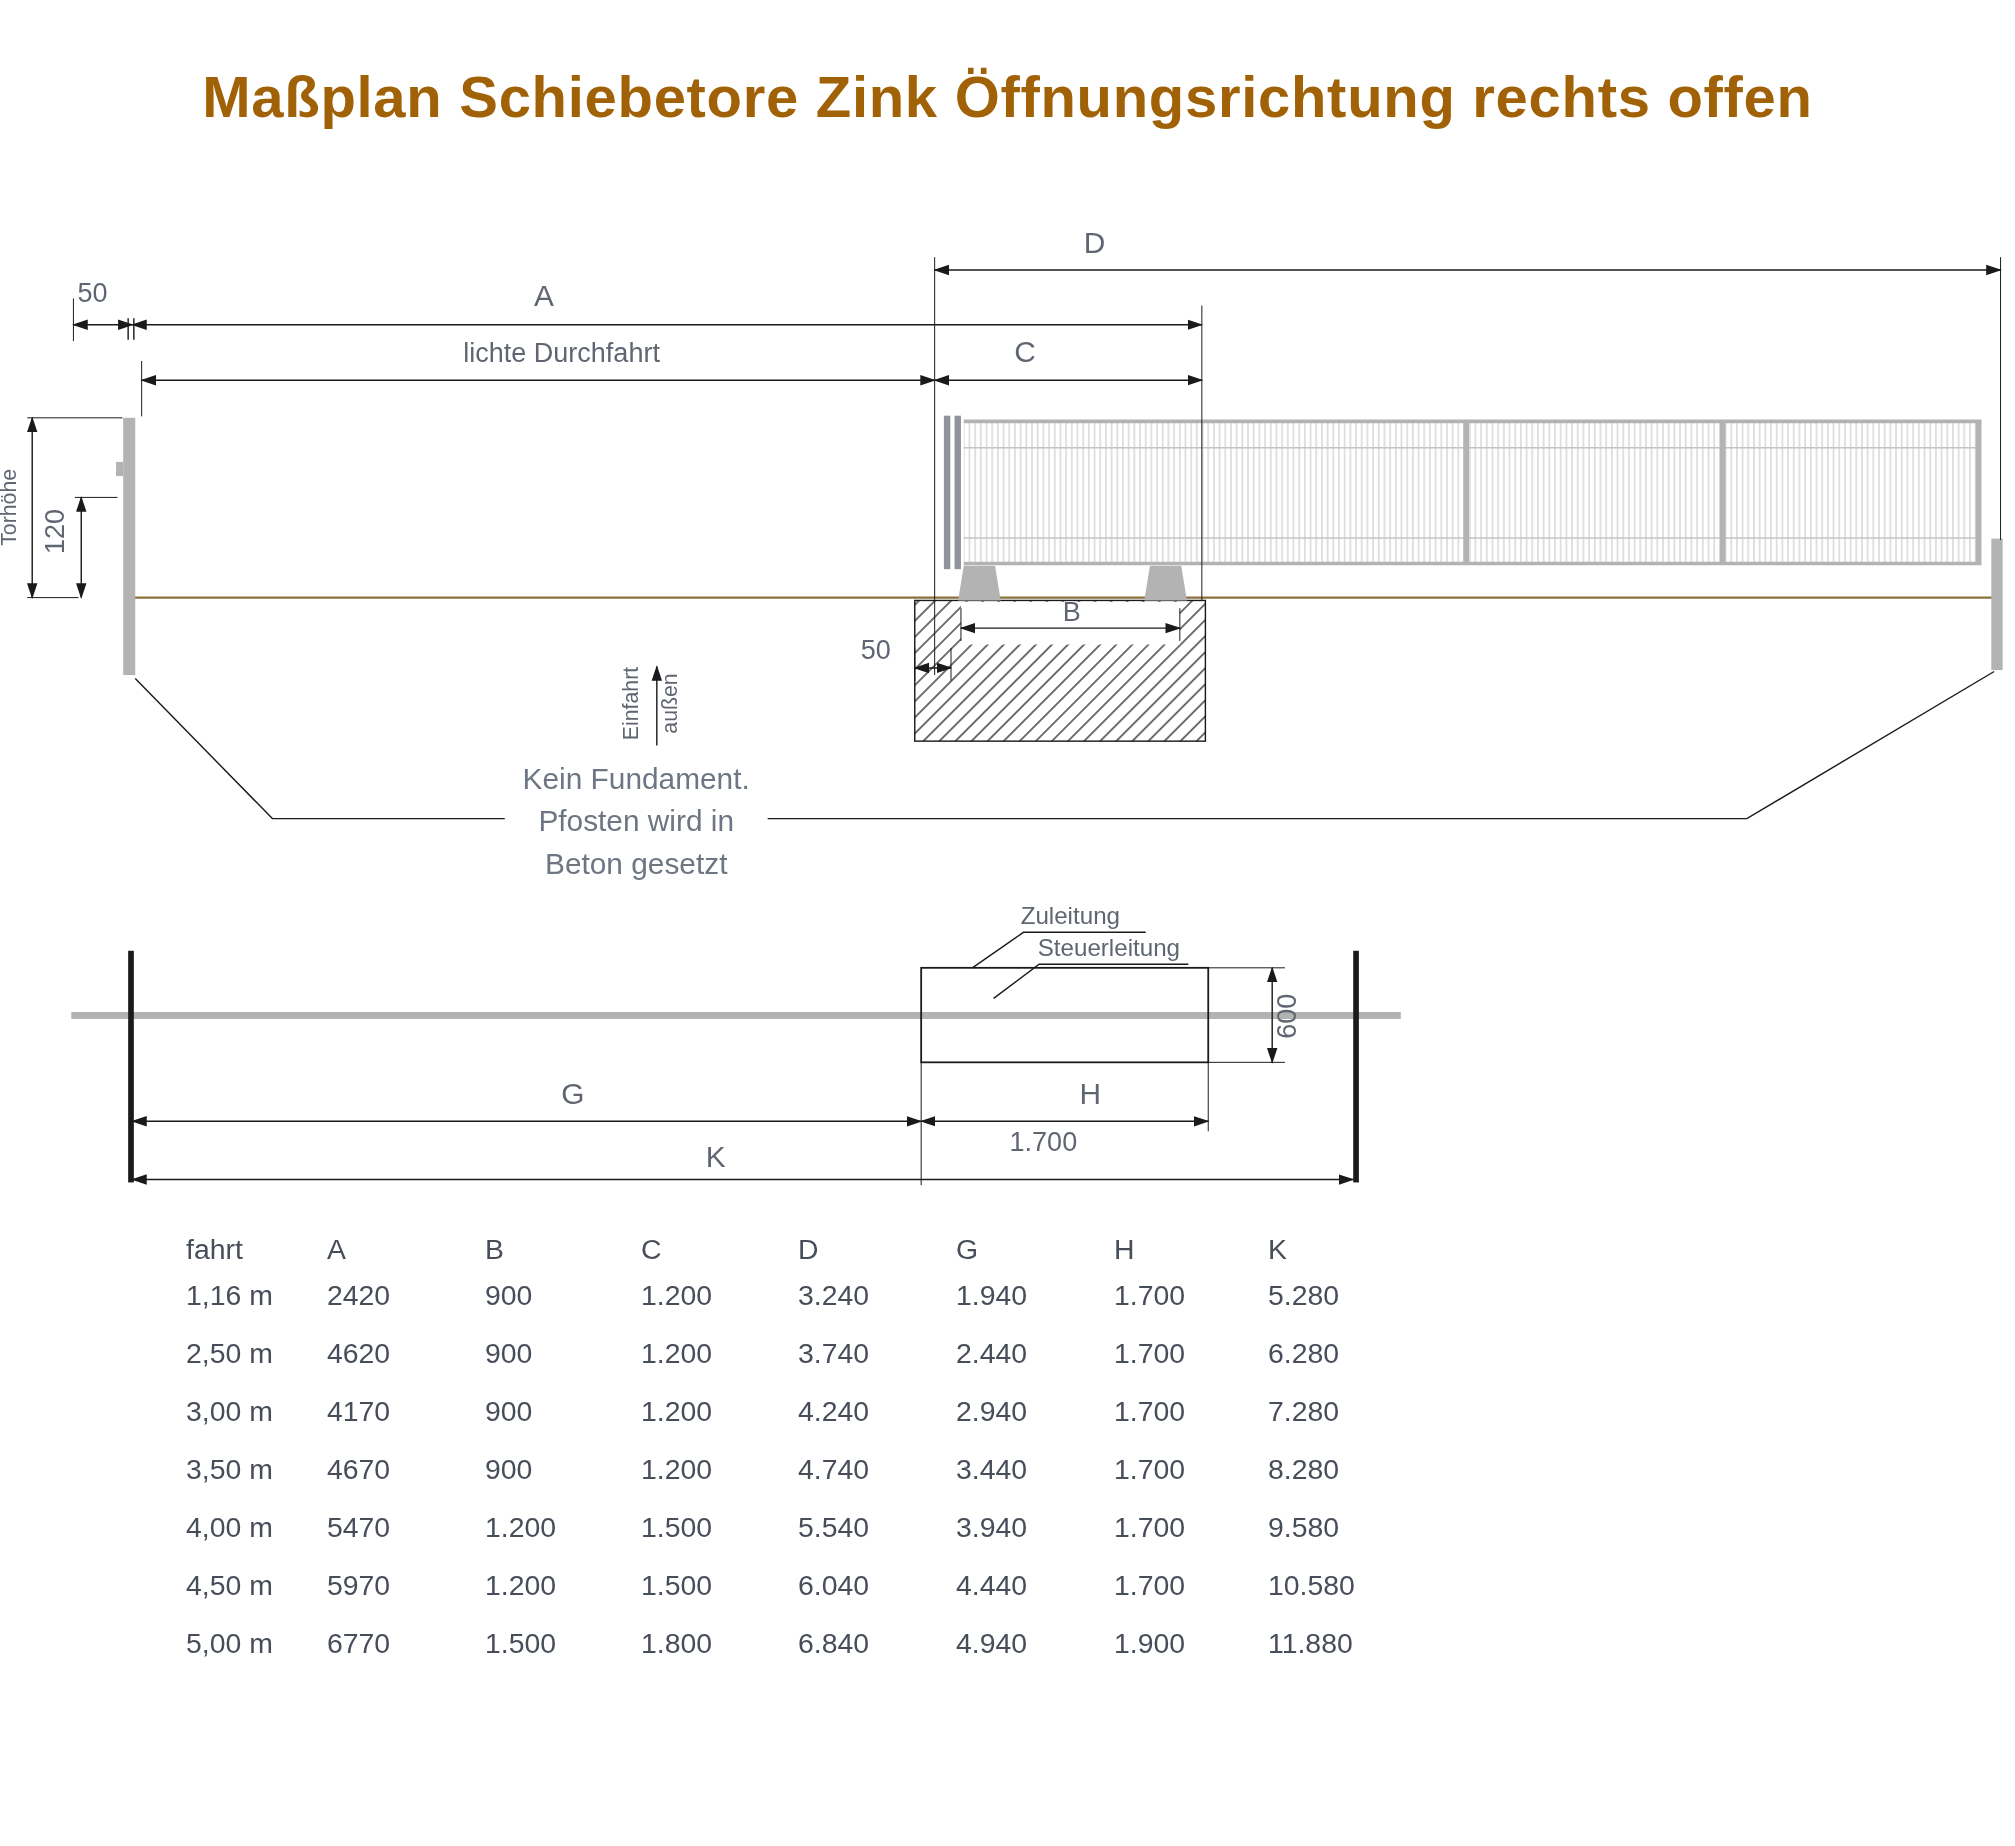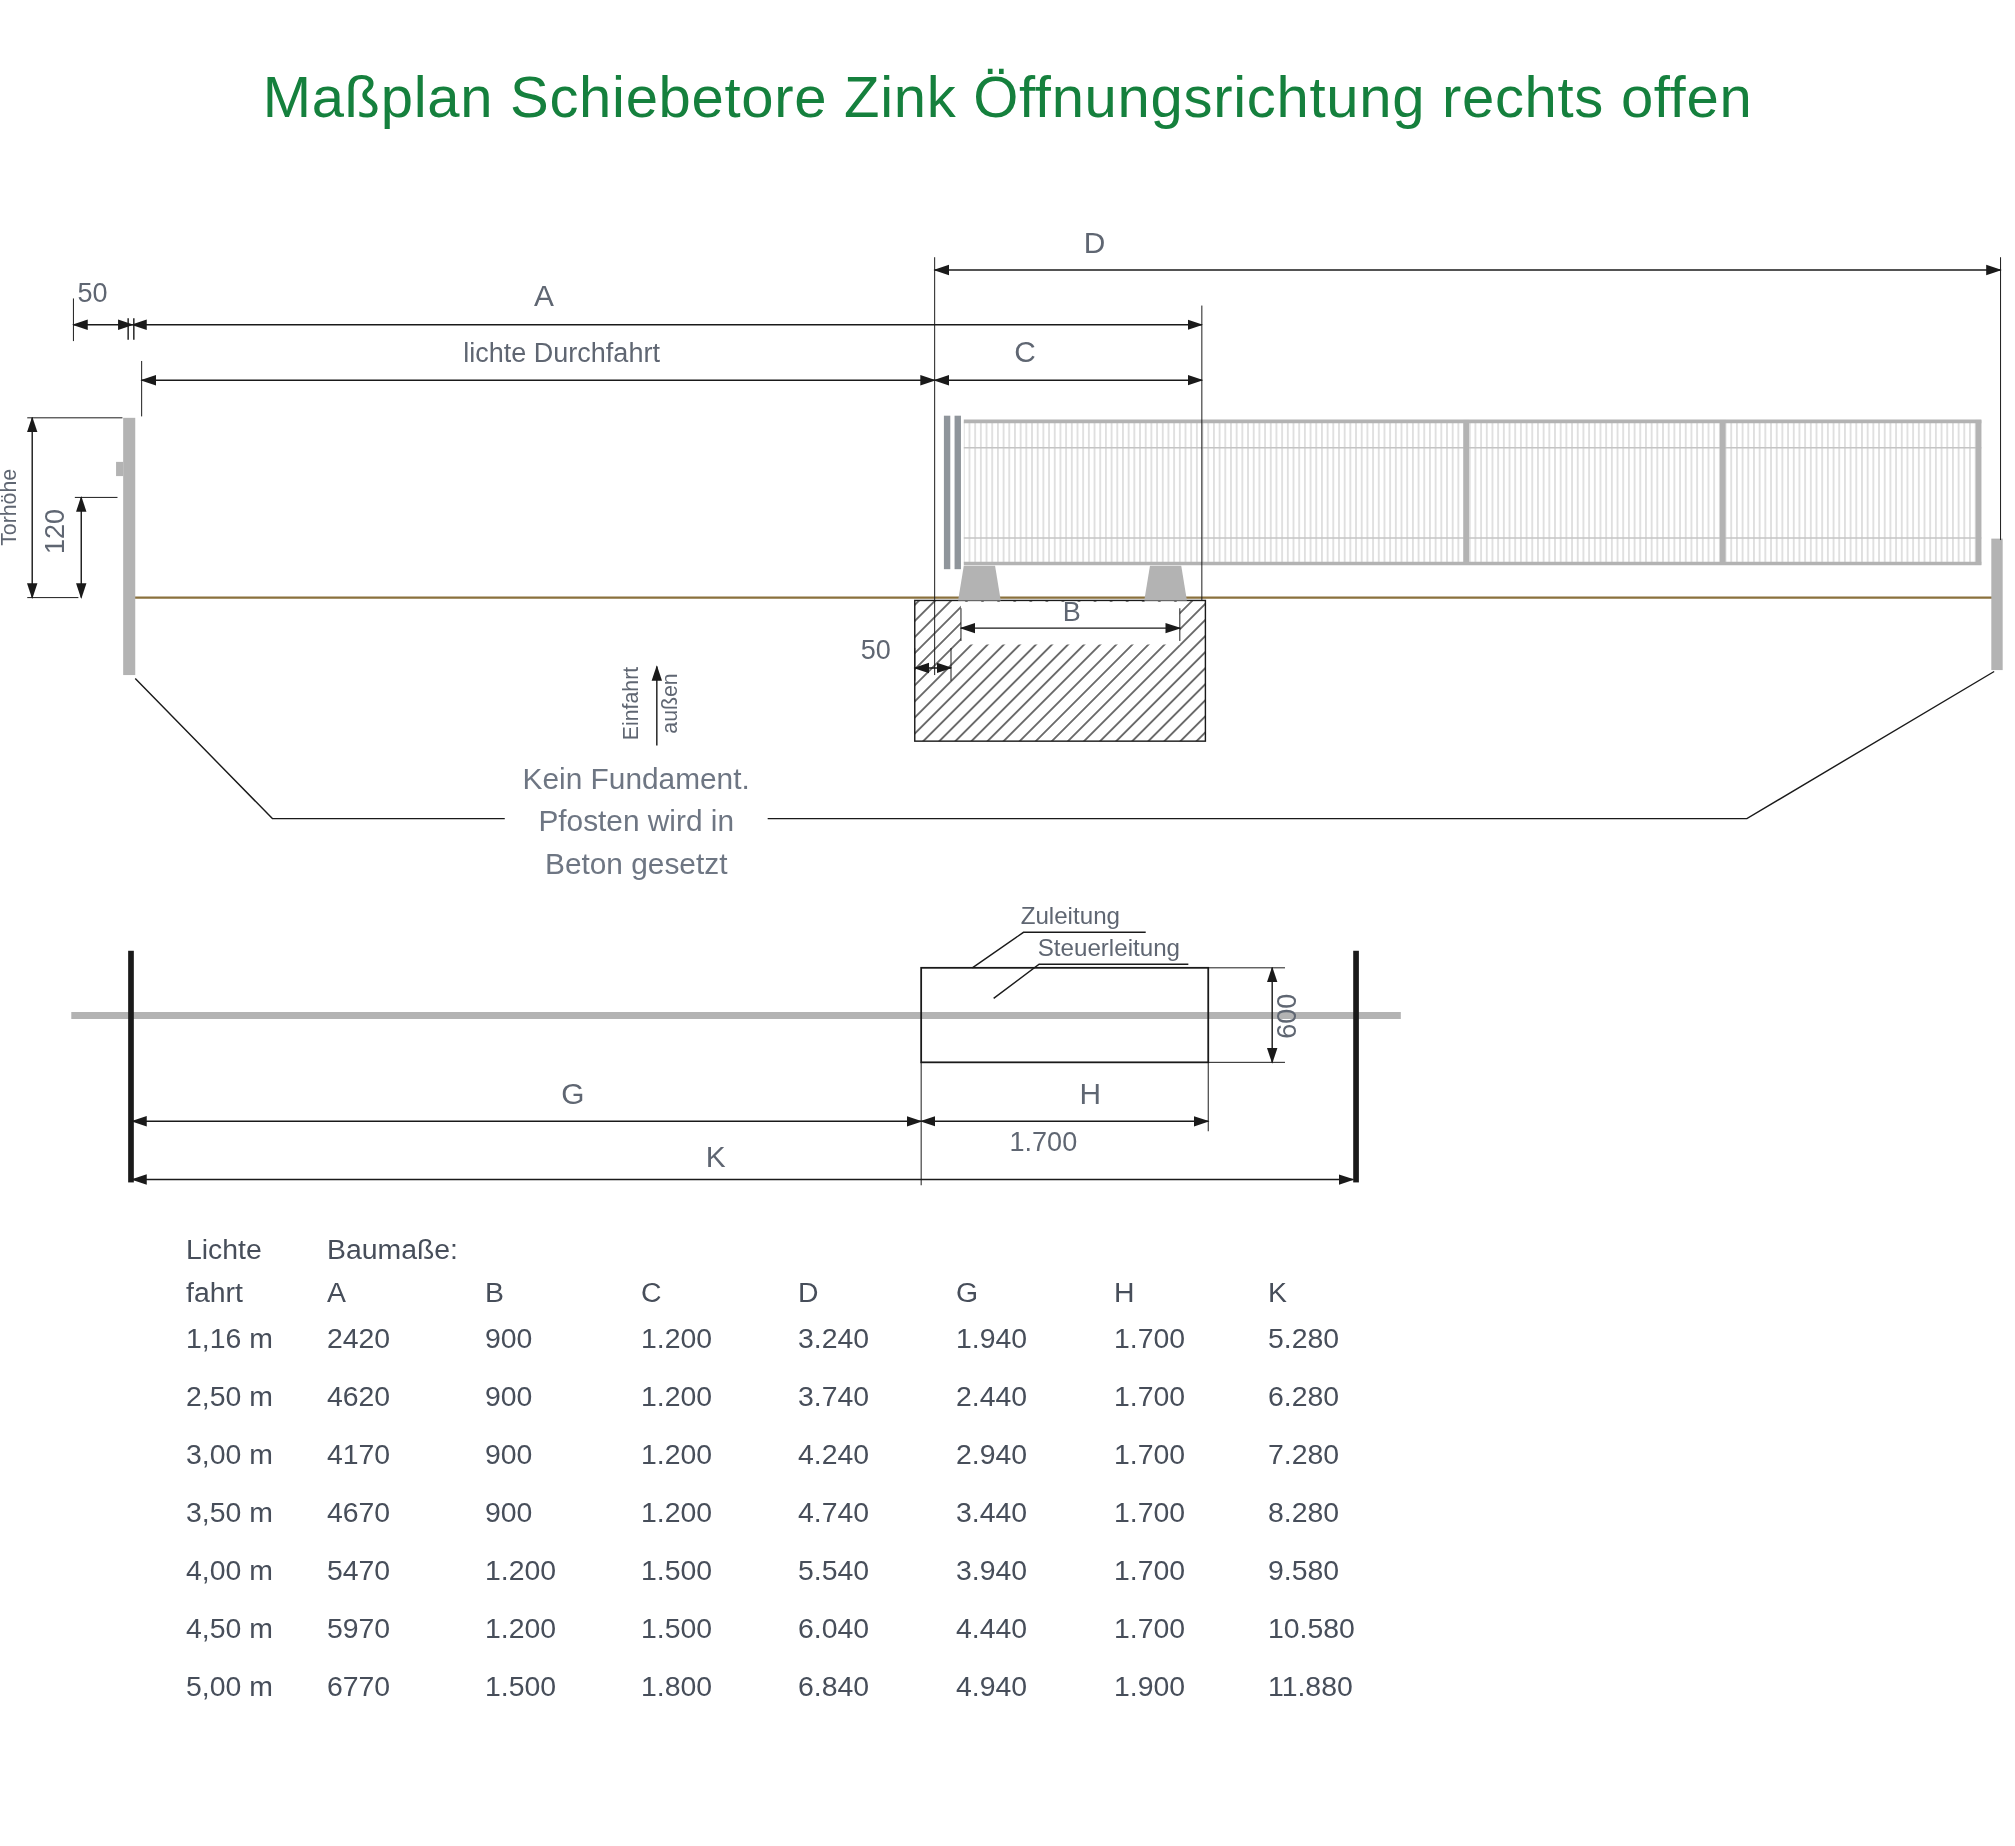--- a/index.html
+++ b/index.html
@@ -2,21 +2,21 @@
 <html style="font-size:11.4px"><head>
 <meta charset="utf-8">
 <style>
   html,body{margin:0;padding:0;background:#ffffff;}
   body{
     width:2015px;height:1847px;position:relative;overflow:hidden;
     font-family:"Liberation Sans","DejaVu Sans",sans-serif;
   }
   .page-title{
     position:absolute;left:0;right:0;top:63px;text-align:center;
-    font-size:58px;color:#15803d;font-weight:400;letter-spacing:0.7px;
+    font-size:58px;color:#a16207;font-weight:700;letter-spacing:0.7px;
   }
   svg{position:absolute;left:0;top:0;}
   svg text{font-family:"Liberation Sans","DejaVu Sans",sans-serif;fill:#5f6672;}
   .dim{stroke:#1a1a1a;stroke-width:2;fill:none;}
   .wit{stroke:#1a1a1a;stroke-width:1.4;fill:none;}
   .callout{stroke:#1a1a1a;stroke-width:2;fill:none;}
   .lblL{font-size:42px;}
   .lblS{font-size:38px;}
   .lblXS{font-size:30px;}
   .note{font-size:42px;fill:#6e7683;}
@@ -182,30 +182,20 @@
   </g>
 
   <g>
     <line class="dim" x1="186" y1="1660" x2="1904" y2="1660" marker-start="url(#arr)" marker-end="url(#arr)"></line>
     <text class="lblL" x="1007" y="1642" text-anchor="middle">K</text>
   </g>
 </svg>
 
 <div class="dim-table">
   <div class="trow h60">
-    <span>Lichte</span>
-    <span>Baumaße:</span>
-    <span></span>
-      <span></span>
-      <span></span>
-      <span></span>
-      <span></span>
-      <span></span>
-  </div>
-  <div class="trow h60">
     <span>fahrt</span>
     <span>A</span>
     <span>B</span>
     <span>C</span>
     <span>D</span>
     <span>G</span>
     <span>H</span>
     <span>K</span>
   </div>
 

